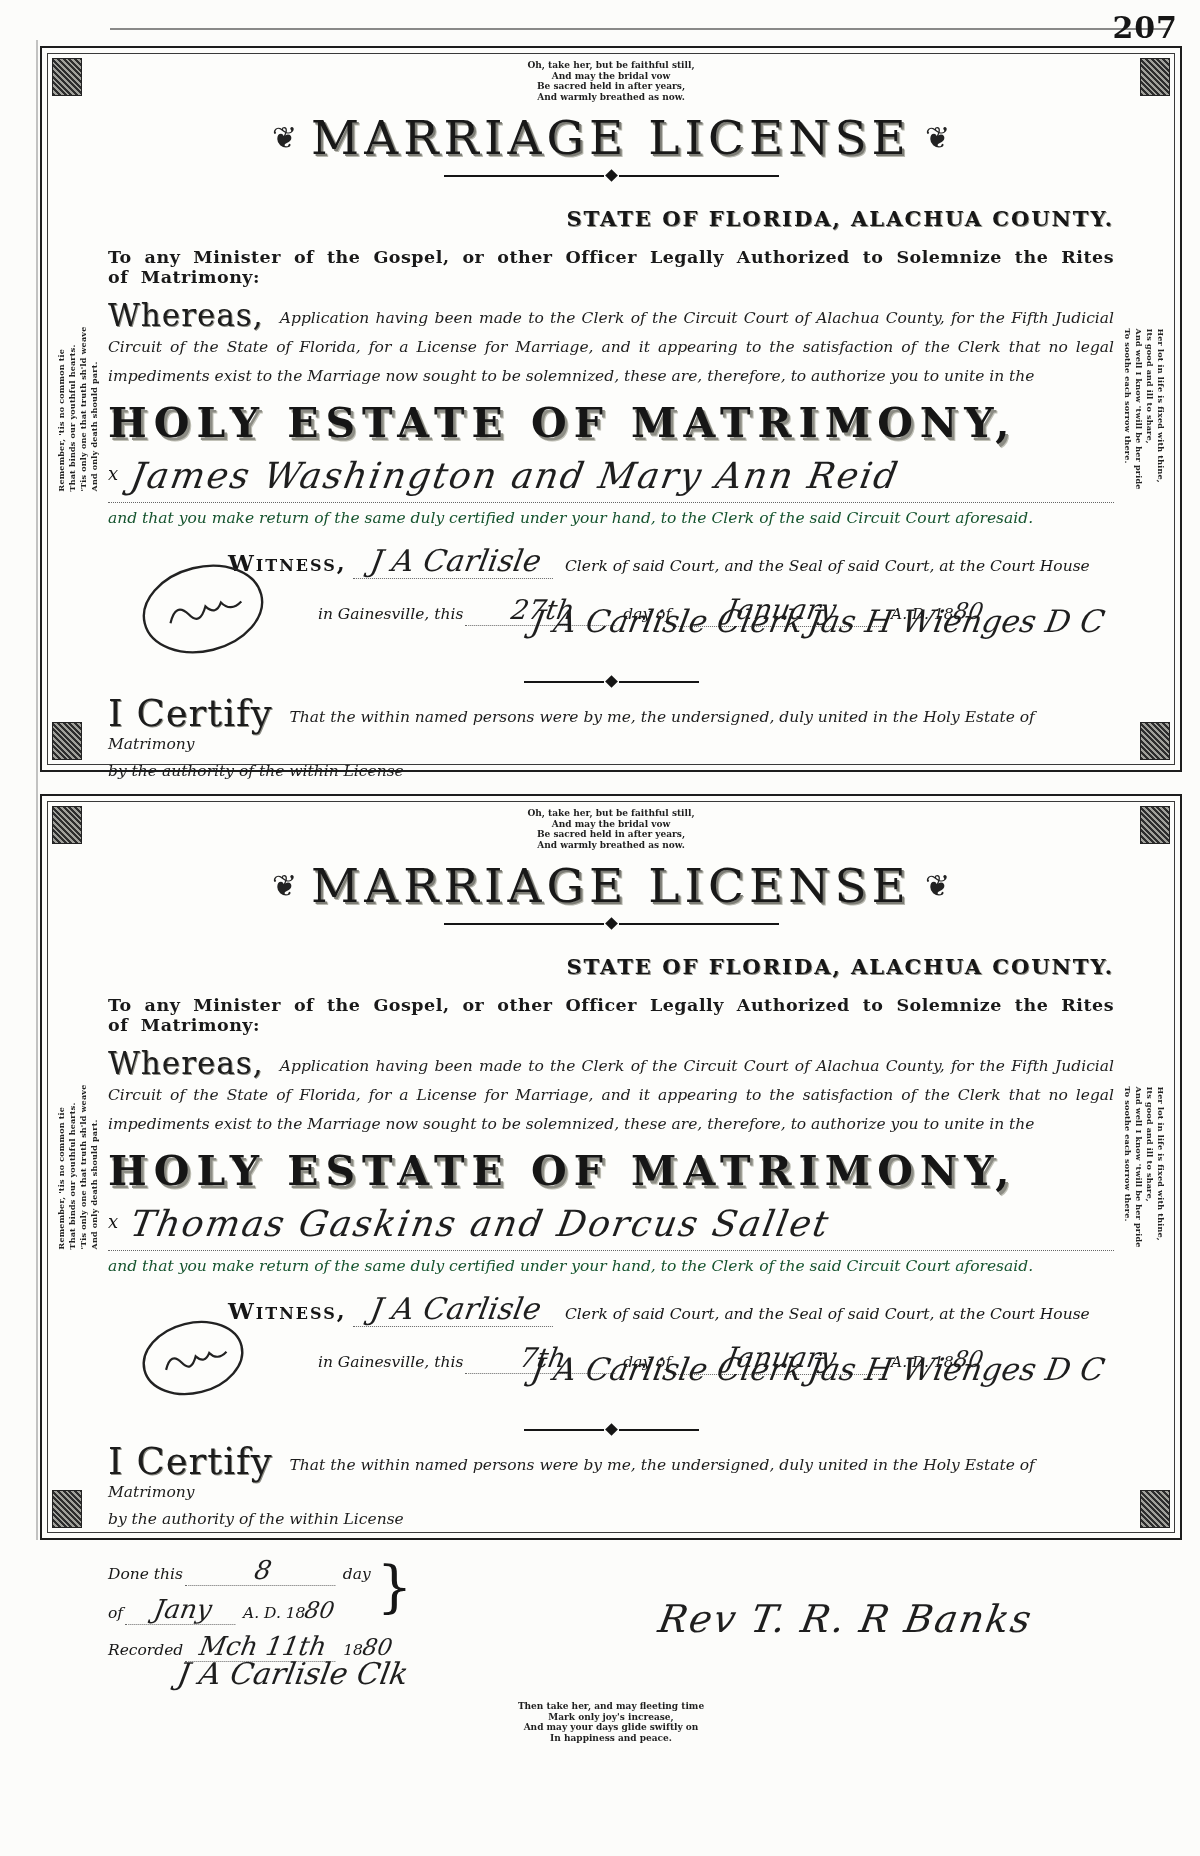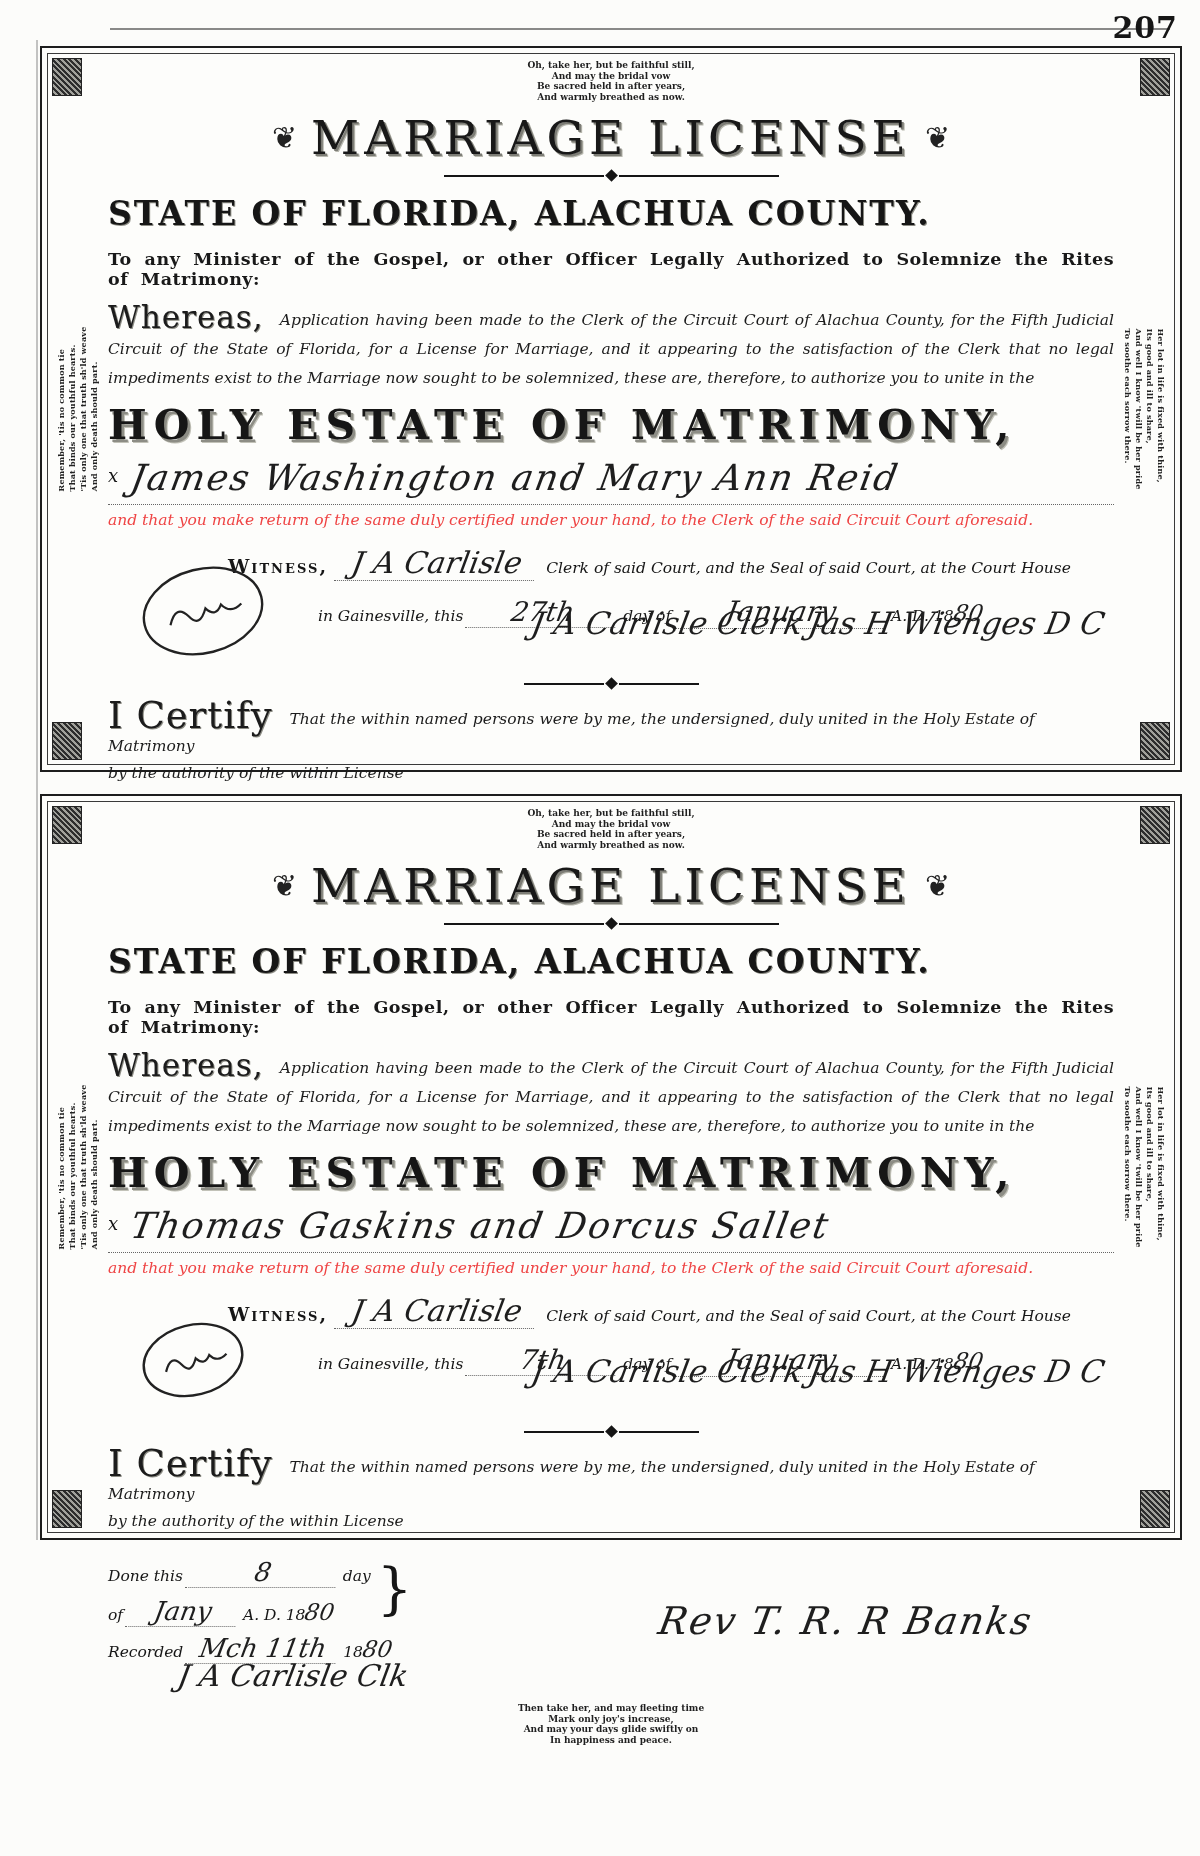--- a/index.html
+++ b/index.html
@@ -33,47 +33,47 @@
   .title-row { display:flex; align-items:center; justify-content:center; gap:14px; margin-top:8px; }
   .orn { font-size:30px; color:#222; }
   .big-title { font-size:47px; font-weight:normal; letter-spacing:5px; color:#181818;
     text-shadow:2px 2px 0 #7d7d76, 3px 3px 0 #b9b9b0; font-family:"DejaVu Serif", serif; }
 
   .divider { display:flex; align-items:center; justify-content:center; margin:6px auto 0 auto; }
   .divider .dline { height:2px; background:#151515; }
   .divider .dline.l160 { width:160px; } .divider .dline.l80 { width:80px; }
   .divider .ddiamond { width:9px; height:9px; background:#151515; transform:rotate(45deg); margin:0 3px; }
 
-  .state { text-align:left; font-size:33px; font-weight:bold; letter-spacing:2px; margin-top:14px;
+  .state { text-align:right; font-size:21px; font-weight:bold; letter-spacing:2px; margin-top:26px;
     text-shadow:1px 1px 0 #8d8d85; }
 
   .addr { text-align:justify; font-size:17.5px; font-weight:bold; margin-top:16px; letter-spacing:.5px;
     word-spacing:6px; color:#191919; }
 
   .whereas-p { margin-top:14px; font-style:italic; font-size:15.5px; line-height:29px; text-align:justify; color:#1c1c1c; }
   .whereas-word { font-style:normal; font-weight:normal; font-size:31px; letter-spacing:1px; margin-right:10px;
     text-shadow:1px 1px 0 #8d8d85; vertical-align:-3px;margin-top:34px; }
 
   .holy { text-align:left; font-size:41px; font-weight:bold; letter-spacing:7px; margin-top:8px;
     text-shadow:2.5px 2.5px 0 #8d8d85, 3.5px 3.5px 0 #c2c2b8; white-space:nowrap; }
 
   .hw { font-family:"DejaVu Serif", serif; font-style:italic; color:#1e1e1e; display:inline-block;
     transform:skewX(-10deg); }
 
   .names-line { margin-top:4px; border-bottom:1px dotted #666; padding-bottom:0; height:52px; white-space:nowrap; }
   .xmark { font-size:18px; font-style:italic; margin-right:8px; vertical-align:8px; }
   .names-hw { font-size:36px; letter-spacing:2px; line-height:50px; }
 
-  .return-line { font-style:italic; font-size:15.5px; margin-top:6px; color:#ef4444; }
+  .return-line { font-style:italic; font-size:15.5px; margin-top:6px; color:#14532d; }
 
   .witness-area { position:relative; margin-top:16px; }
   .seal { position:absolute; transform:rotate(-14deg); }
   .seal svg { display:block; }
   .witness-line1 { margin-left:120px; white-space:nowrap; }
-  .witness-label { font-weight:bold; font-size:19px; letter-spacing:2px; font-variant:small-caps; }
+  .witness-label { font-weight:bold; font-size:23px; letter-spacing:2px; font-variant:small-caps; }
   .wit-sig { font-size:30px; border-bottom:1px dotted #666; min-width:200px; text-align:center; margin:0 4px; }
   .witness-text { font-style:italic; font-size:15.5px; }
   .witness-line2 { margin-left:210px; margin-top:14px; white-space:nowrap; font-style:italic; font-size:15.5px; }
   .blank { display:inline-block; border-bottom:1px dotted #666; text-align:center; }
   .day-hw { font-size:27px; min-width:150px; }
   .month-hw { font-size:28px; min-width:210px; }
   .yr-hw { font-size:23px; min-width:34px; border-bottom:none; }
   .sig-block { position:absolute; right:10px; top:58px; text-align:right; line-height:40px; }
   .sig { font-size:31px; white-space:nowrap; }
 

